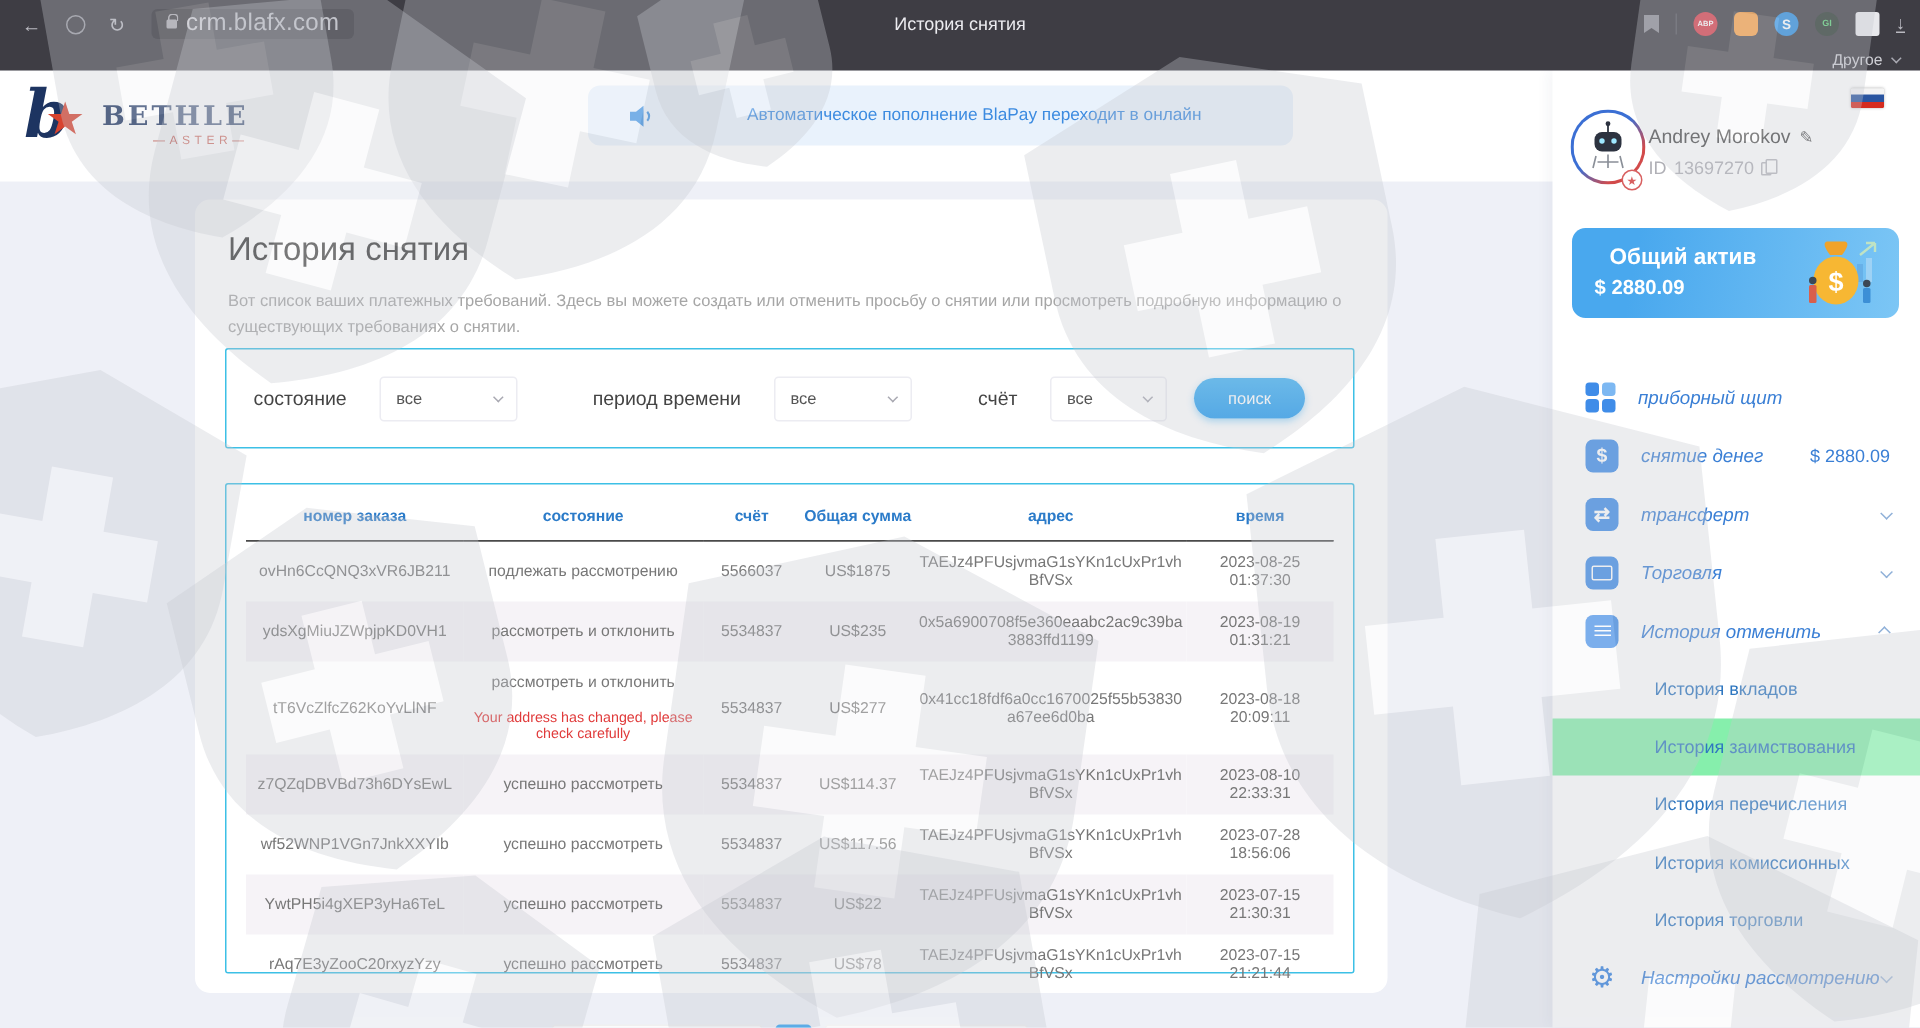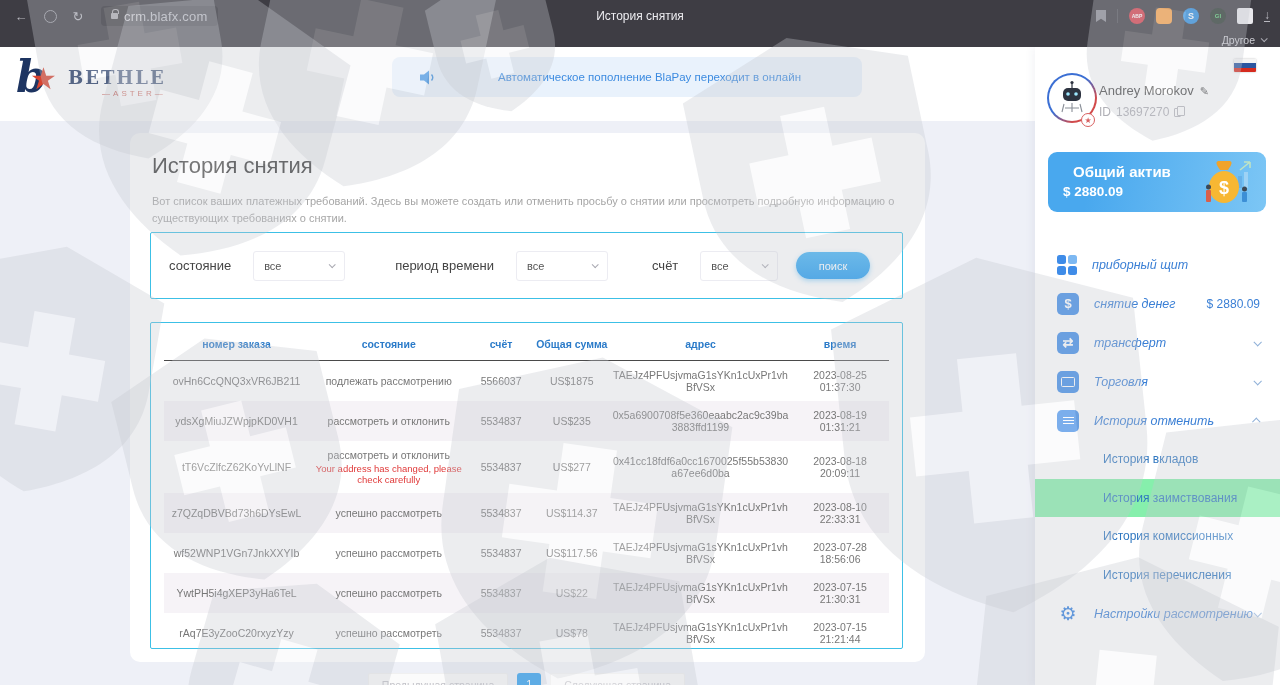--- a/index.html
+++ b/index.html
@@ -7,21 +7,21 @@
   body { font-family:"Liberation Sans", sans-serif; background:#eef0f7; position:relative; }
 
   
   .topbar { position:absolute; left:0; top:0; width:1280px; height:47px; background:#3e3d44; z-index:5; }
   .nav-row { height:32px; display:flex; align-items:center; padding:0 10px; color:#b9b9c0; }
   .nav-ic { width:22px; text-align:center; font-size:13px; margin-right:6px; cursor:default; }
   .ring-ic { width:13px; height:13px; border:1.4px solid #9a9aa2; border-radius:50%; display:inline-block; margin:0 10px 0 6px; }
   .url-pill { background:#2e2d34; border-radius:4px; height:20px; display:flex; align-items:center; gap:6px; padding:0 10px; margin-left:6px; }
   .lock { width:7px; height:6px; background:#9a9aa2; border-radius:1px; position:relative; }
   .lock:before { content:""; position:absolute; left:1px; top:-4px; width:5px; height:4px; border:1.3px solid #9a9aa2; border-bottom:none; border-radius:3px 3px 0 0; }
-  .url-text { font-size:13px; color:#c3c3ca; letter-spacing:.2px;text-align:center; }
+  .url-text { font-size:16px; color:#c3c3ca; letter-spacing:.2px;text-align:center; }
   .tab-title { position:absolute; left:50%; top:9px; transform:translateX(-50%); font-size:12px; color:#ececf0; }
   .nav-right { margin-left:auto; display:flex; align-items:center; gap:11px; }
   .flag-ic { width:10px; height:12px; background:#8e8e96; clip-path:polygon(0 0,100% 0,100% 100%,50% 72%,0 100%); }
   .sep { width:1px; height:14px; background:#55555c; }
   .ext { width:16px; height:16px; border-radius:50%; display:flex; align-items:center; justify-content:center; font-size:5px; font-weight:bold; color:#fff; }
   .ext.red { background:#d9414d; }
   .ext.orange { background:#e8923c; border-radius:4px; }
   .ext.blue { background:#2f8fe0; font-size:9px; }
   .ext.green { background:#2d3a32; color:#5fd07a; font-size:6px; }
   .ext.page { background:#e8e8ec; border-radius:2px; }
@@ -89,21 +89,21 @@
   .f-select.small { width:78px; }
   .search-btn { margin-left:auto; margin-right:14px; width:74px; height:27px; border:none; border-radius:14px; background:linear-gradient(#3fb2f5,#1e9af0); color:#fff; font-size:11px; font-family:inherit; cursor:pointer; box-shadow:0 2px 5px rgba(42,169,242,.45); }
 
   .table-box { position:absolute; left:20px; top:189px; width:753px; height:327px; border:1px solid #3cc0e6; border-radius:2px; }
   table.data { width:725px; margin:0 13px; border-collapse:collapse; table-layout:fixed; }
   table.data th { font-size:10.5px; color:#2b7bc9; font-weight:bold; padding:15px 2px 10px; border-bottom:1px solid #4a4a4a; text-align:center; }
   table.data td { font-size:10.5px; color:#777; text-align:center; padding:8px 2px; vertical-align:middle; word-wrap:break-word; }
   table.data tr.alt { background:#f6f3f7; }
   .c-order { color:#8a8a8a; font-size:10px; }
   .c-status { color:#555; }
-  .c-status .note { color:#e03a3a; font-size:9.5px; margin-top:2px; }
+  .c-status .note { color:#e03a3a; font-size:9.5px; margin-top:12px; }
   .c-account { color:#777; }
   .c-amount { color:#8b8b8b; }
   .c-address { color:#999; font-size:9.3px; }
   .c-time { color:#555; font-size:9.5px; }
   .col-order { width:20%; } .col-status { width:22%; } .col-acct { width:9%; }
   .col-amt { width:10.5%; } .col-addr { width:25%; } .col-time { width:13.5%; }
 
   .pagination { display:flex; justify-content:center; align-items:center; gap:9px; margin-top:20px; }
   .pg-btn { height:23px; line-height:23px; padding:0 13px; background:#fbfbfb; border:1px solid #f0f0f0; border-radius:2px; font-size:10.5px; color:#c2c2c8; cursor:pointer; }
   .pg-cur { width:24px; height:23px; line-height:23px; text-align:center; background:#2b9ff0; color:#fff; border-radius:3px; font-size:11px; cursor:pointer; }
@@ -242,24 +242,27 @@
       <span class="mi-chev chev up"></span>
     </div>
 
     <div class="sub-item">
         <span>История вкладов</span>
       </div>
     <div class="sub-item selected">
         <span>История заимствования</span>
       </div>
     <div class="sub-item">
+        <span>История перечисления</span>
+      </div>
+    <div class="sub-item">
         <span>История комиссионных</span>
       </div>
     <div class="sub-item">
-        <span>История перечисления</span>
+        <span>История торговли</span>
       </div>
 
     <div class="menu-item">
       <span class="gear">⚙</span>
       <span class="mi-label">Настройки рассмотрению</span>
       <span class="mi-chev chev"></span>
     </div>
   </div>
 </div>
 

